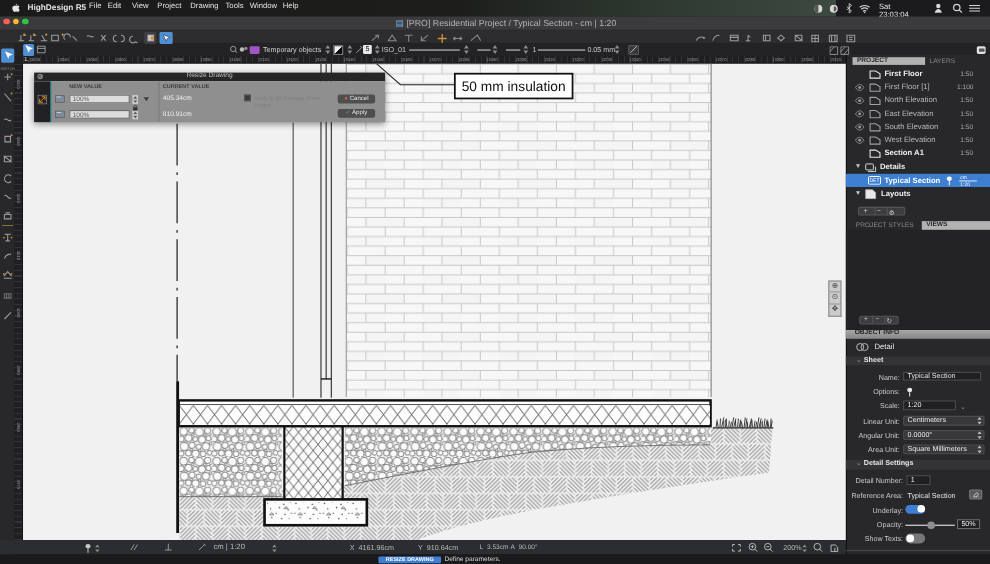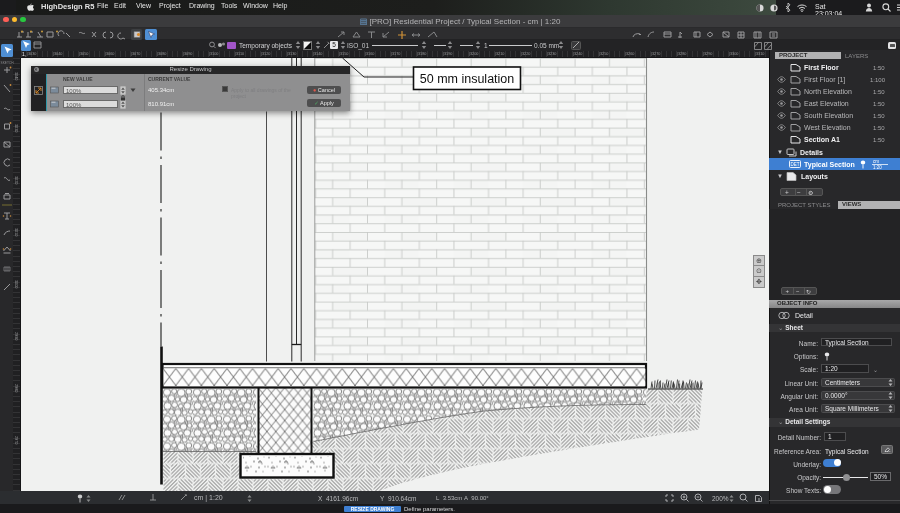--- a/index.html
+++ b/index.html
@@ -2,21 +2,21 @@
 <html><head>
 <meta charset="utf-8">
 <style>
 * { margin:0; padding:0; box-sizing:border-box; }
 html,body { width:900px; height:513px; overflow:hidden; background:#1b1b1d; }
 body { font-family:"Liberation Sans", sans-serif; position:relative; }
 .abs { position:absolute; }
 
 #menubar { left:0; top:0; width:760px; height:15px;
   background:linear-gradient(90deg,#191a19 0%,#1d1e1c 55%,#2e3830 78%,#3d4a3f 100%);
-  color:#e4e4e4; font-size:9px;margin-left:16px; }
+  color:#e4e4e4; font-size:9px; }
 #menubar span { position:absolute; top:2px; }
 
 #titlebar { left:0; top:15px; width:900px; height:12.5px; background:#3b3b3d; border-bottom:1px solid #2a2a2c; }
 .tl { position:absolute; top:16.5px; width:5.5px; height:5.5px; border-radius:50%; }
 #titletext { left:10px; top:16.5px; width:900px; text-align:center; font-size:8px; color:#b4b4b6; }
 
 #tb1 { left:0; top:27.5px; width:900px; height:12px; background:#2d2d2f; border-bottom:1px solid #222224; }
 #tb2 { left:0; top:39.5px; width:900px; height:11px; background:#232325; }
 
 #hruler { left:21px; top:50.5px; width:748px; height:7px; background:#202022;

